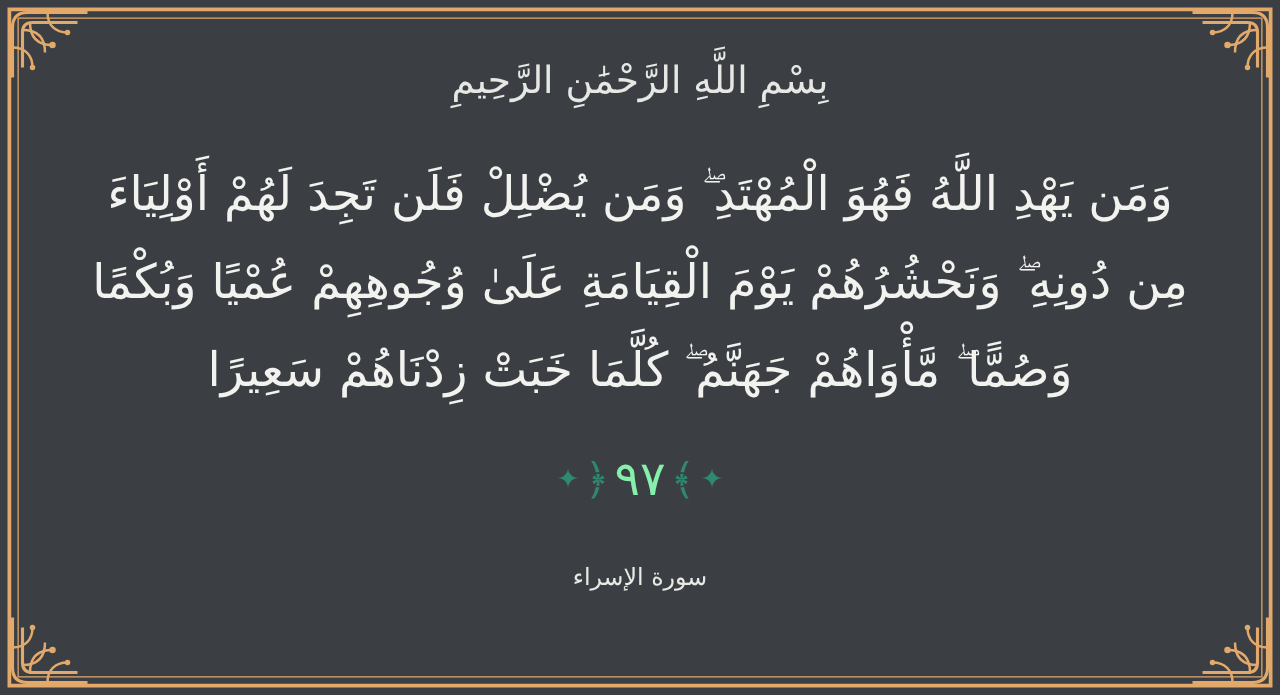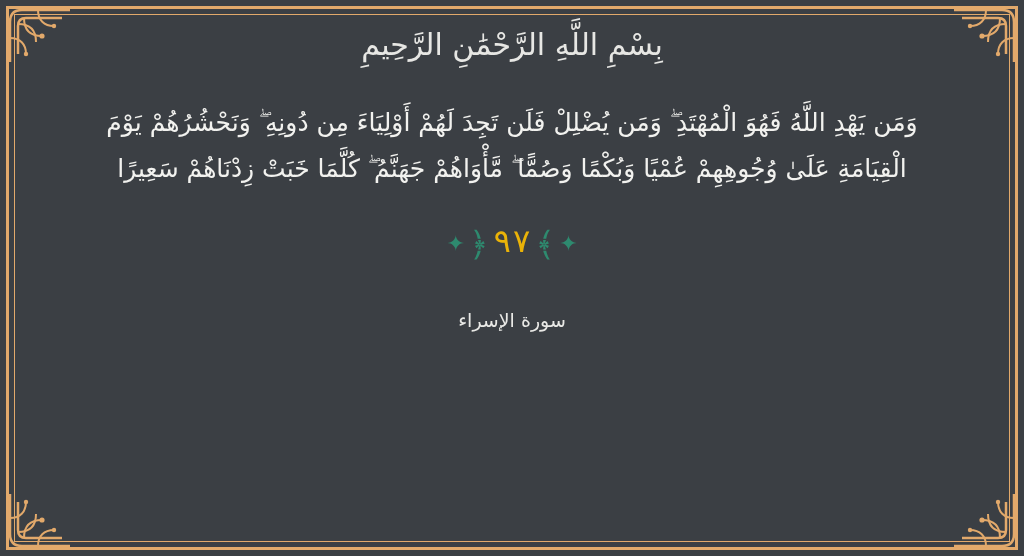--- a/index.html
+++ b/index.html
@@ -66,28 +66,28 @@
     flex-direction: column;
     align-items: center;
   }
 
   .basmala {
     color: #e7e7e4;
     font-size: 30px;
     line-height: 1.4;
     direction: rtl;
     text-align: right;
-    margin-top: 2px;
+    margin-top: 22px;
     font-family: "DejaVu Sans", "Liberation Sans", sans-serif;
     letter-spacing: 0;
   }
 
   .verse {
     color: #f2f2ef;
-    font-size: 25px;
+    font-size: 38px;
     line-height: 1.85;
     direction: rtl;
     text-align: center;
     margin-top: 34px;
     width: 880px;
     font-family: "DejaVu Sans", "Liberation Sans", sans-serif;
   }
 
   .ayah-number-wrap {
     margin-top: 34px;
@@ -97,25 +97,25 @@
     gap: 4px;
     color: #2f7d6a;
   }
   .ayah-brace {
     color: #2e8a6f;
     font-size: 34px;
     line-height: 1;
     font-family: "DejaVu Sans", sans-serif;
   }
   .ayah-number {
-    color: #eab308;
-    font-size: 32px;
+    color: #86efac;
+    font-size: 38px;
     line-height: 1;
     direction: rtl;
-    font-family: Liberation Mono, monospace;
+    font-family: Liberation Serif, serif;
   }
   .ayah-orn {
     color: #2e8a6f;
     font-size: 22px;
     line-height: 1;
   }
 
   .surah {
     margin-top: 48px;
     color: #e9e9e6;

